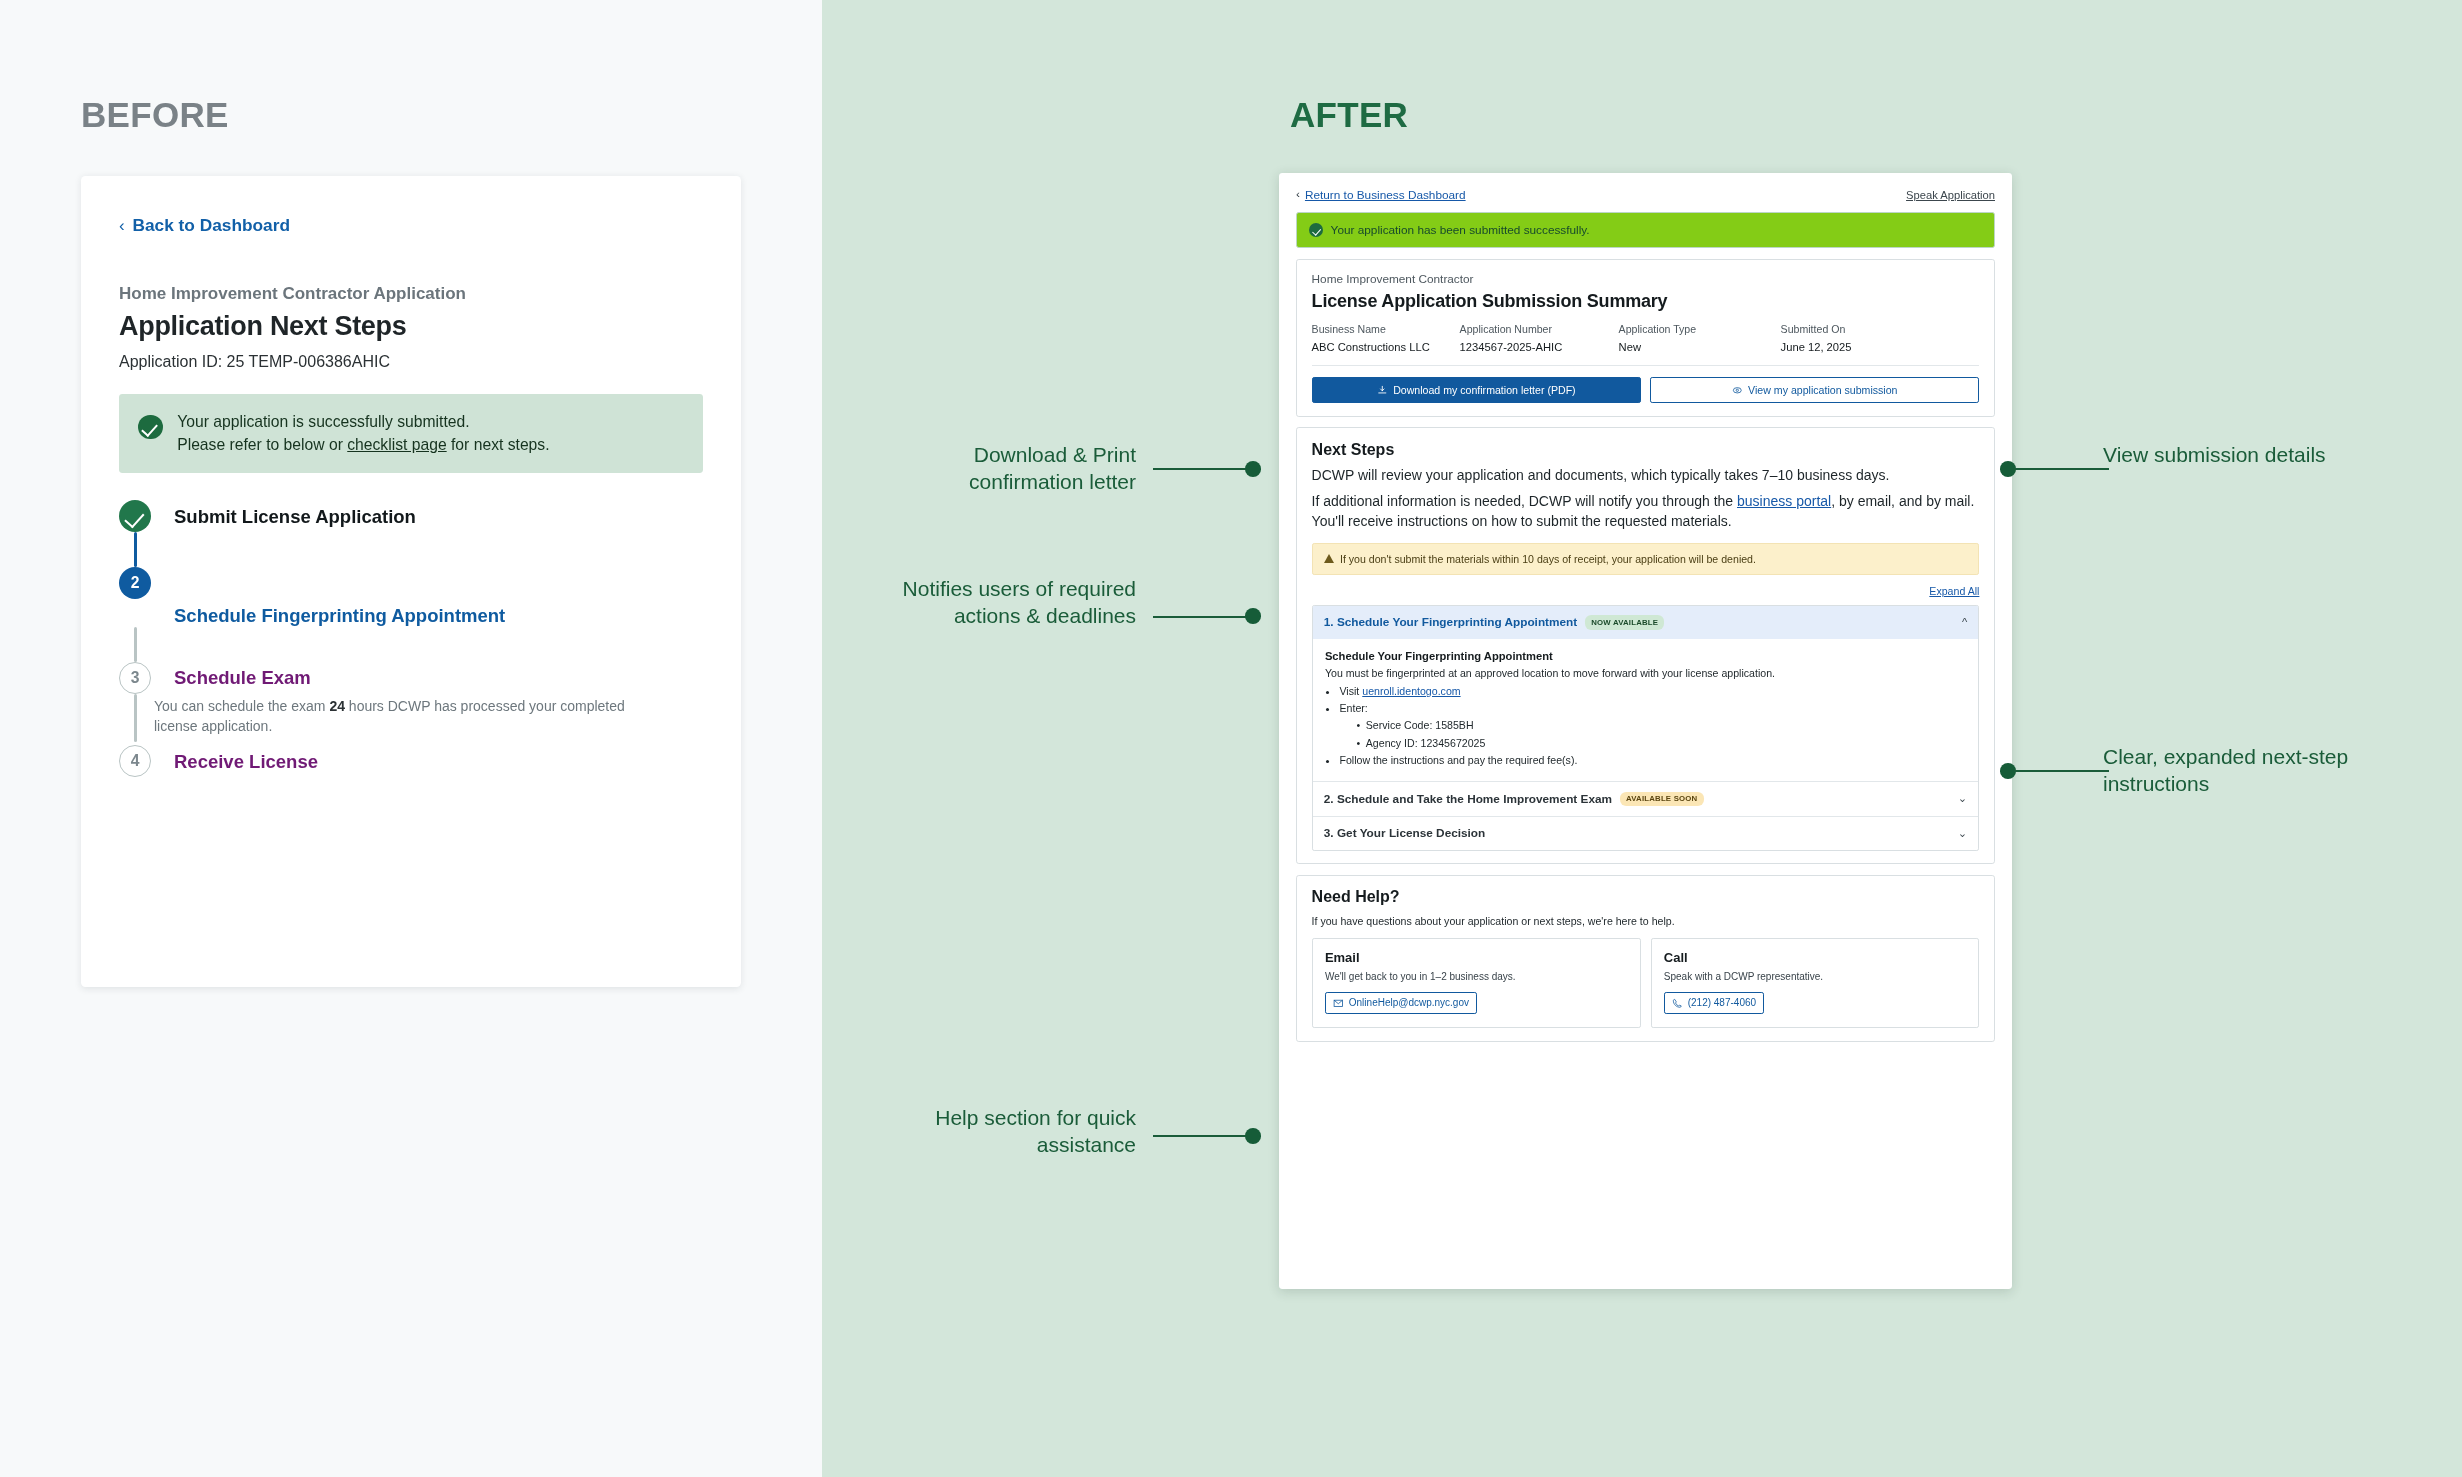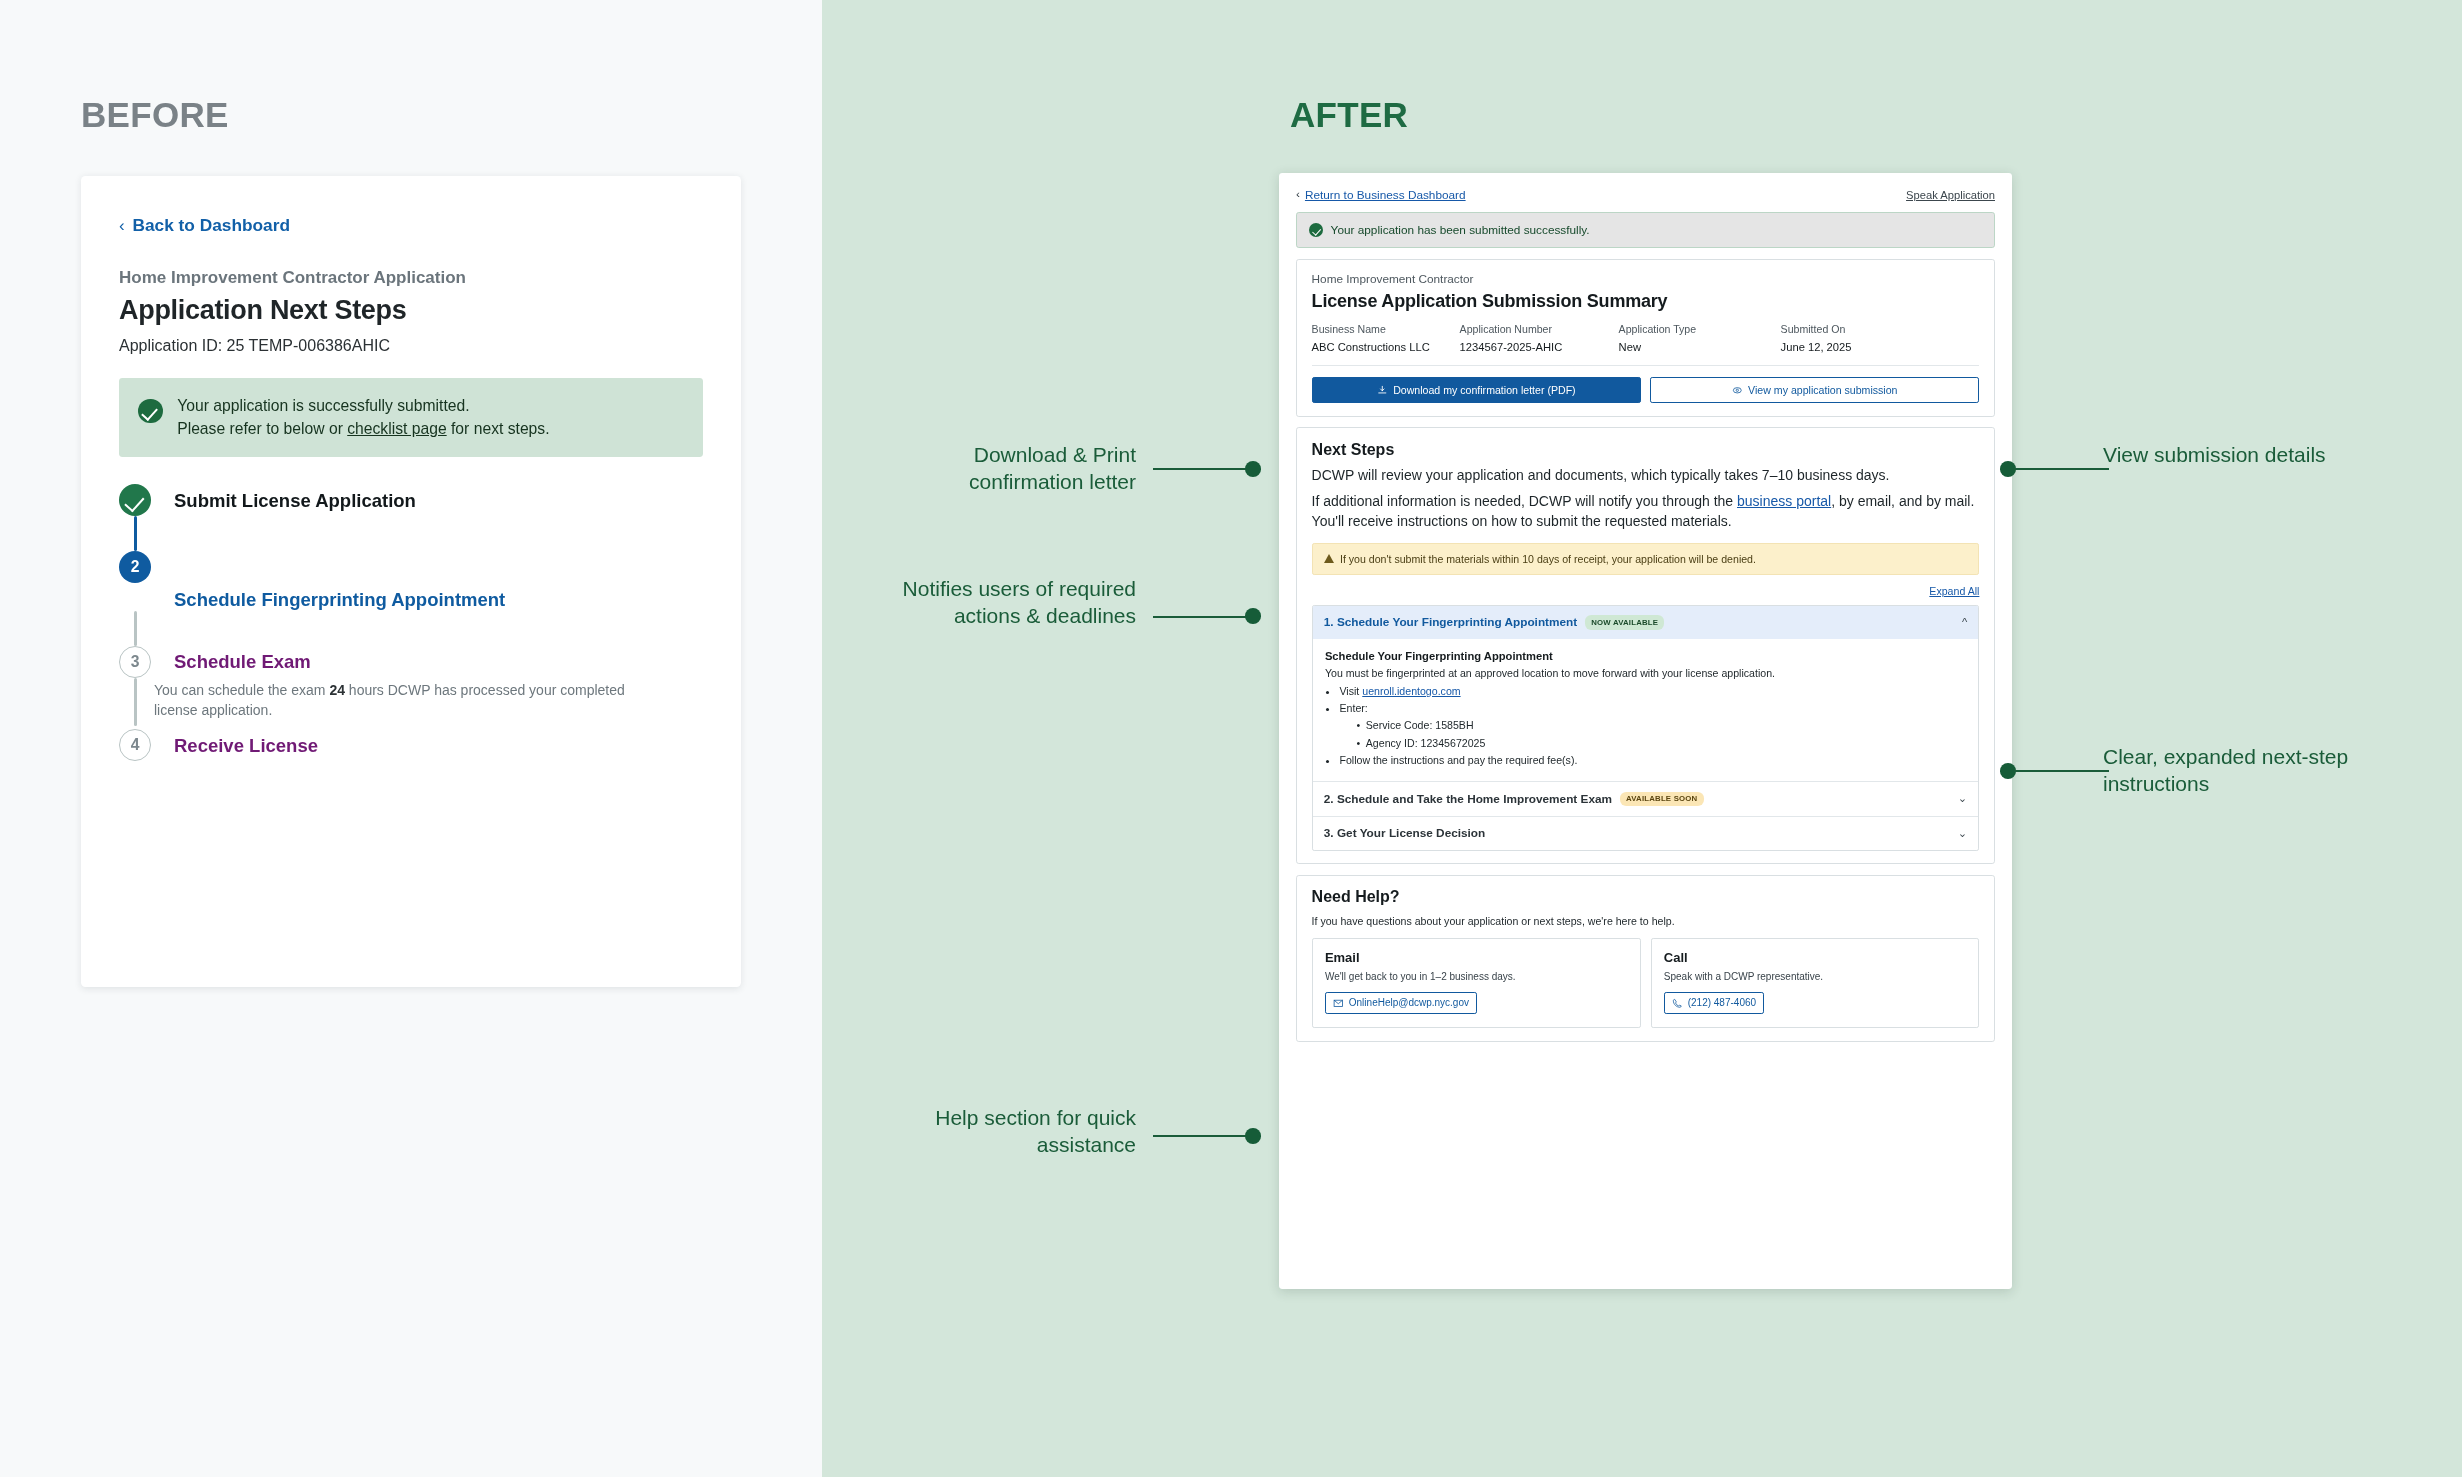--- a/index.html
+++ b/index.html
@@ -36,21 +36,21 @@
     background: #ffffff; border-radius: 4.5px;
     box-shadow: 0 1.1px 7.8px rgba(30,40,50,0.10);
     padding: 39px 38px 0 38px;
   }
   .back-link {
     display: flex; align-items: center; gap: 7.8px;
     color: #1260a8; font-size: 17.3px; font-weight: 600;
   }
   .chev-left { font-size: 17px; font-weight: 400; line-height: 1; color: #1260a8; }
   .bc-eyebrow {
-    margin-top: 32px;
+    margin-top: 48px;
     font-size: 17px; font-weight: 700; color: #6b757c;
   }
   .bc-title {
     margin-top: 6.7px;
     font-size: 27px; font-weight: 700; color: #1f2528; letter-spacing: -0.3px;
   }
   .bc-appid { margin-top: 11.2px; font-size: 16px; color: #2b3134; }
 
   .bc-alert {
     margin-top: 23.5px;
@@ -112,21 +112,21 @@
   .aw-topbar { display: flex; justify-content: space-between; align-items: center; }
   .aw-back { display: flex; align-items: center; gap: 5px; }
   .aw-back-txt {
     color: #1658a8; font-size: 11.8px; text-decoration: underline;
   }
   .aw-chev { color: #2e3a42; font-size: 11.8px; line-height: 1; }
   .aw-cancel { color: #3c464d; font-size: 11.2px; text-decoration: underline; }
 
   .aw-success {
     margin-top: 10.6px;
-    background: #e5e5e5; border: 0.6px solid #bcd6c6; border-radius: 2.8px;
+    background: #84cc16; border: 0.6px solid #bcd6c6; border-radius: 2.8px;
     padding: 10px 12.3px; display: flex; align-items: center; gap: 7.3px;
   }
   .mini-check {
     width: 14px; height: 14px; border-radius: 50%;
     background: #1d6b3f; position: relative; flex: 0 0 auto;
   }
   .mini-check::after {
     content: ""; position: absolute; left: 4.5px; top: 3.4px;
     width: 3.9px; height: 7.3px; border: solid #fff;
     border-width: 0 1.4px 1.4px 0; transform: rotate(42deg);

